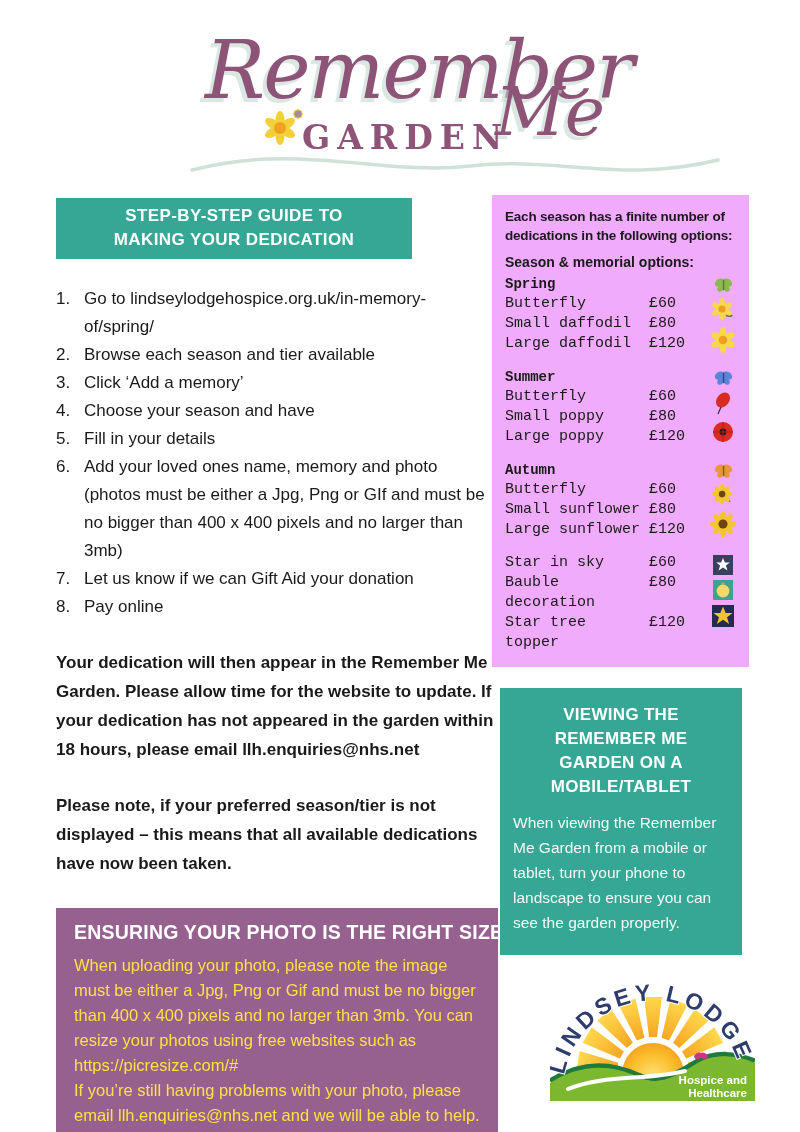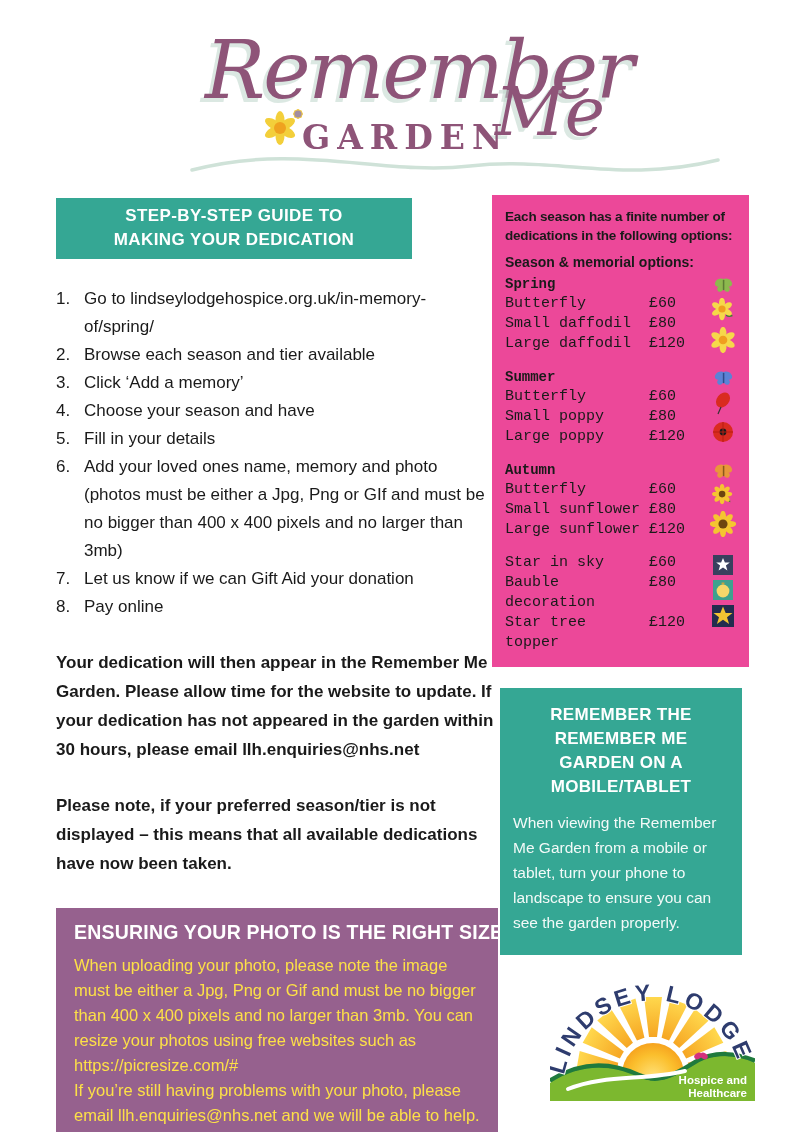--- a/index.html
+++ b/index.html
@@ -59,21 +59,21 @@
     margin-top:30px; width:442px; background:#96618e; color:#fff;
     padding:13px 18px 20px;
   }
   .photo-box h2 {
     font-size:19.5px; letter-spacing:.2px; text-align:center;
     font-weight:bold; white-space:nowrap; margin-bottom:9px;
   }
   .photo-box p { color:#fde047; font-size:16.5px; line-height:25px; }
 
   
-  .options-box { background:#ec4899; padding:12px 13px 14px; width:257px; }
+  .options-box { background:#f0abfc; padding:12px 13px 14px; width:257px; }
   .options-box .intro { font-weight:bold; font-size:13.5px; line-height:19px; letter-spacing:-0.2px; }
   .options-box .subtitle { font-weight:bold; font-size:14px; margin-top:9px; }
   .season-group { display:flex; margin-top:13px;font-family:Liberation Mono, monospace; }
   .season-rows { flex:1; }
   .season-name { font-weight:bold; font-size:14px; line-height:20px; }
   .opt-row { display:flex; font-size:15px; line-height:20px; }
   .opt-row .lbl { width:144px; flex:0 0 144px; }
   .season-icons { width:26px; flex:0 0 26px; display:flex; flex-direction:column; align-items:center; gap:5px; padding-top:2px; }
   .season-icons svg { display:block; }
 
@@ -161,21 +161,21 @@
       <div class="step">
           <span class="num">7.</span>
           <span class="txt">Let us know if we can Gift Aid your donation</span>
         </div>
       <div class="step">
           <span class="num">8.</span>
           <span class="txt">Pay online</span>
         </div>
     </div>
 
-    <p class="note">Your dedication will then appear in the Remember Me Garden. Please allow time for the website to update. If your dedication has not appeared in the garden within 30 hours, please email llh.enquiries@nhs.net</p>
+    <p class="note">Your dedication will then appear in the Remember Me Garden. Please allow time for the website to update. If your dedication has not appeared in the garden within 18 hours, please email llh.enquiries@nhs.net</p>
     <p class="note">Please note, if your preferred season/tier is not displayed – this means that all available dedications have now been taken.</p>
 
     <section class="photo-box">
       <h2>ENSURING YOUR PHOTO IS THE RIGHT SIZE</h2>
       <p>When uploading your photo, please note the image must be either a Jpg, Png or Gif and must be no bigger than 400 x 400 pixels and no larger than 3mb. You can resize your photos using free websites such as https://picresize.com/#</p>
       <p>If you’re still having problems with your photo, please email llh.enquiries@nhs.net and we will be able to help.</p>
     </section>
   </div>
 
   <div class="col-right">
@@ -352,21 +352,21 @@
           <svg width="22" height="22" viewBox="0 0 22 22">
             <rect width="22" height="22" fill="#232c4e"></rect>
             <polygon points="11,1.5 13.7,8 20.5,8 15,12.2 17.1,19 11,14.8 4.9,19 7,12.2 1.5,8 8.3,8" fill="#f3c332"></polygon>
           </svg>
         </div>
       </div>
     </section>
 
     <section class="mobile-box">
       <div class="mobile-title">
-        <div>REMEMBER THE</div>
+        <div>VIEWING THE</div>
         <div>REMEMBER ME</div>
         <div>GARDEN ON A</div>
         <div>MOBILE/TABLET</div>
       </div>
       <p>When viewing the Remember Me Garden from a mobile or tablet, turn your phone to landscape to ensure you can see the garden properly.</p>
     </section>
 
     <div class="lodge-logo">
       <svg width="205" height="130" viewBox="0 0 205 130">
         <defs>

